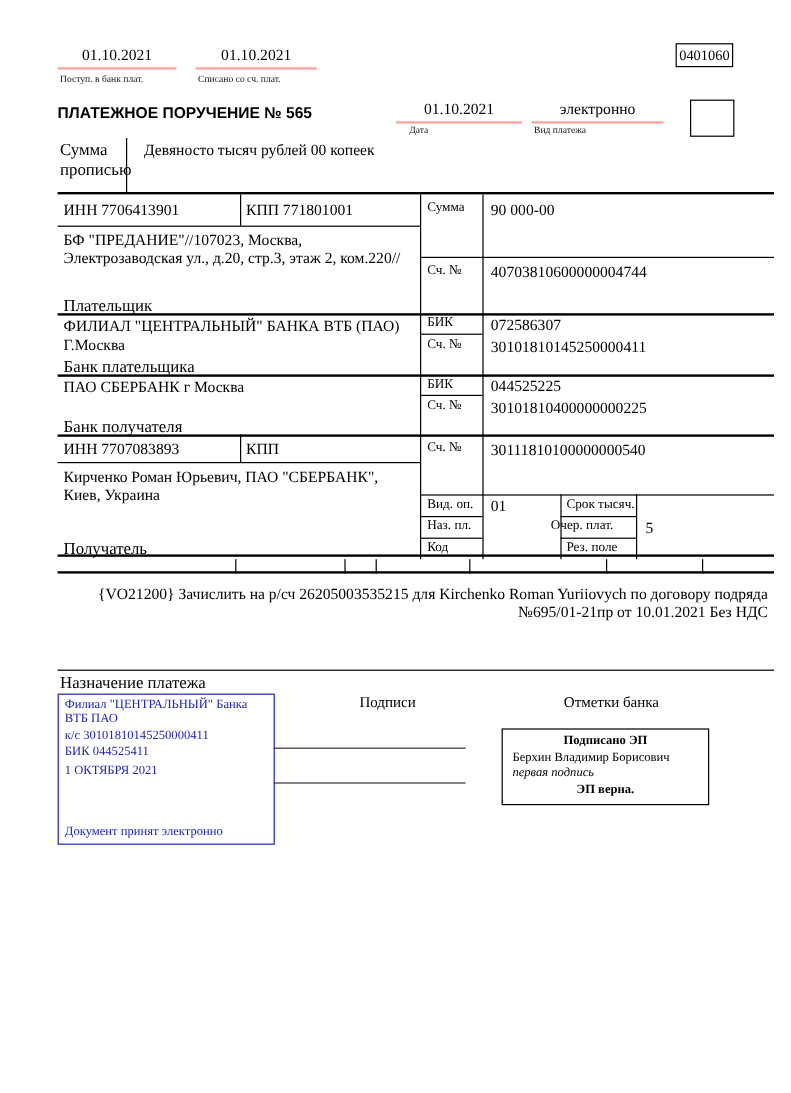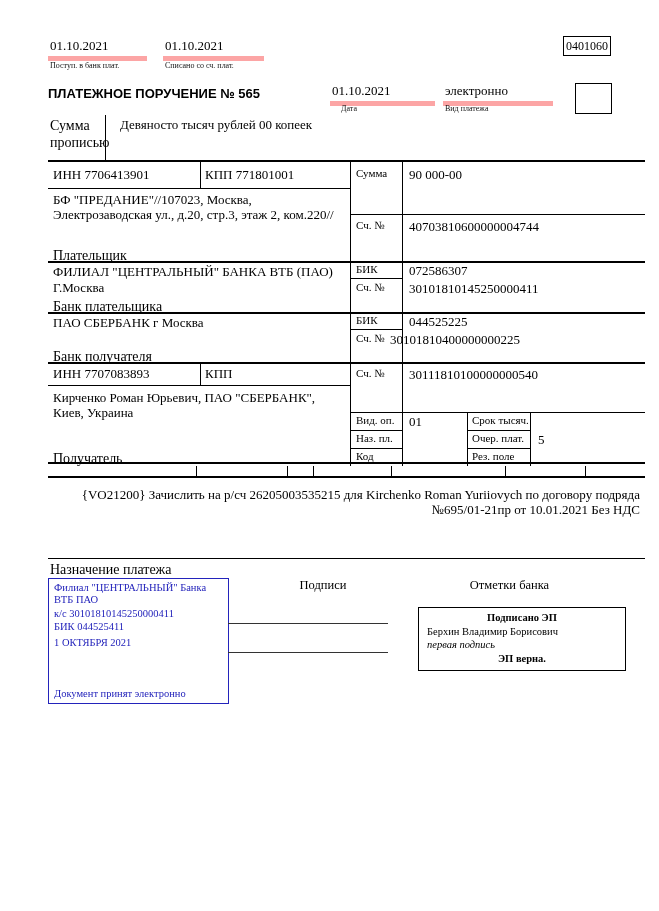--- a/index.html
+++ b/index.html
@@ -9,33 +9,33 @@
     font-family:"Liberation Serif", serif; color:#000; overflow:hidden;
   }
   .abs { position:absolute; }
   .hline { position:absolute; background:#000; height:1px; }
   .hline.thick { height:2px; }
   .vline { position:absolute; background:#000; width:1px; }
   .val { font-size:13px; white-space:nowrap; }
   .small-label { font-size:8px; color:#111; white-space:nowrap; }
   .sec-label { font-size:14px; white-space:nowrap; }
   .cell-label { font-size:11px; white-space:nowrap; }
-  .ufield { position:absolute; border-bottom:5px solid #fca5a5; }
+  .ufield { position:absolute; border-bottom:2px solid #fca5a5;text-align:center; }
   .ufield .val { display:block; padding:0 2px 2px 2px; }
   .title { font-family:"Liberation Sans", sans-serif; font-weight:bold; font-size:13px; white-space:nowrap; }
   .codebox { position:absolute; border:1px solid #000; display:flex; align-items:center; justify-content:center; font-size:12px; }
   .wrap { white-space:normal; line-height:1.18; }
   .stamp {
     position:absolute; left:48px; top:578px; width:181px; height:126px;
     border:1px solid #2323bb; color:#2323bb; padding:3px 5px;
     font-size:10.5px; line-height:1.25; display:flex; flex-direction:column;
   }
   .stamp .spacer { flex:1; }
   .siglinie { position:absolute; background:#333; height:1px; width:160px; left:228px; }
-  .epbox { position:absolute; left:418px; top:607px; width:208px; height:64px; border:1px solid #000; padding:3px 8px; font-size:10.5px; line-height:1.3; }
+  .epbox { position:absolute; left:418px; top:607px; width:173px; height:64px; border:1px solid #000; padding:3px 8px; font-size:10.5px; line-height:1.3; }
   .center { text-align:center; }
   .bold { font-weight:bold; }
   .italic { font-style:italic; }
 </style>
 </head>
 <body>
 
 <div class="page">
 
   <div class="ufield" style="left:48px; top:38px; width:99px;">
@@ -107,35 +107,35 @@
     <div class="abs cell-label" style="left:308px; top:101px;">БИК</div>
     <div class="abs val" style="left:361px; top:101px;">072586307</div>
     <div class="abs cell-label" style="left:308px; top:119px;">Сч. №</div>
     <div class="abs val" style="left:361px; top:119px;">30101810145250000411</div>
 
     <div class="abs val" style="left:5px; top:153px;">ПАО СБЕРБАНК г Москва</div>
     <div class="abs sec-label" style="left:5px; top:187px;">Банк получателя</div>
     <div class="abs cell-label" style="left:308px; top:152px;">БИК</div>
     <div class="abs val" style="left:361px; top:152px;">044525225</div>
     <div class="abs cell-label" style="left:308px; top:170px;">Сч. №</div>
-    <div class="abs val" style="left:342px; top:170px;">30101810400000000225</div>
+    <div class="abs val" style="left:361px; top:170px;">30101810400000000225</div>
 
     <div class="abs val" style="left:5px; top:204px;">ИНН 7707083893</div>
     <div class="abs val" style="left:157px; top:204px;">КПП</div>
     <div class="abs val wrap" style="left:5px; top:228px; width:292px;">Кирченко Роман Юрьевич, ПАО "СБЕРБАНК", Киев, Украина</div>
     <div class="abs sec-label" style="left:5px; top:289px;">Получатель</div>
     <div class="abs cell-label" style="left:308px; top:205px;">Сч. №</div>
     <div class="abs val" style="left:361px; top:205px;">30111810100000000540</div>
 
     <div class="abs cell-label" style="left:308px; top:252px;">Вид. оп.</div>
     <div class="abs val" style="left:361px; top:252px;">01</div>
     <div class="abs cell-label" style="left:308px; top:270px;">Наз. пл.</div>
     <div class="abs cell-label" style="left:308px; top:288px;">Код</div>
     <div class="abs cell-label" style="left:424px; top:252px;">Срок тысяч.</div>
-    <div class="abs cell-label" style="left:424px; top:270px;">Очер. плат.</div>
+    <div class="abs cell-label" style="left:411px; top:270px;">Очер. плат.</div>
     <div class="abs val" style="left:490px; top:270px;">5</div>
     <div class="abs cell-label" style="left:424px; top:288px;">Рез. поле</div>
   </div>
 
   <div class="abs" style="left:48px; top:466px; width:597px; height:12px; border-bottom:2px solid #000;">
     <div class="vline" style="left:148px; top:0; height:12px;"></div>
     <div class="vline" style="left:239px; top:0; height:12px;"></div>
     <div class="vline" style="left:265px; top:0; height:12px;"></div>
     <div class="vline" style="left:343px; top:0; height:12px;"></div>
     <div class="vline" style="left:457px; top:0; height:12px;"></div>

